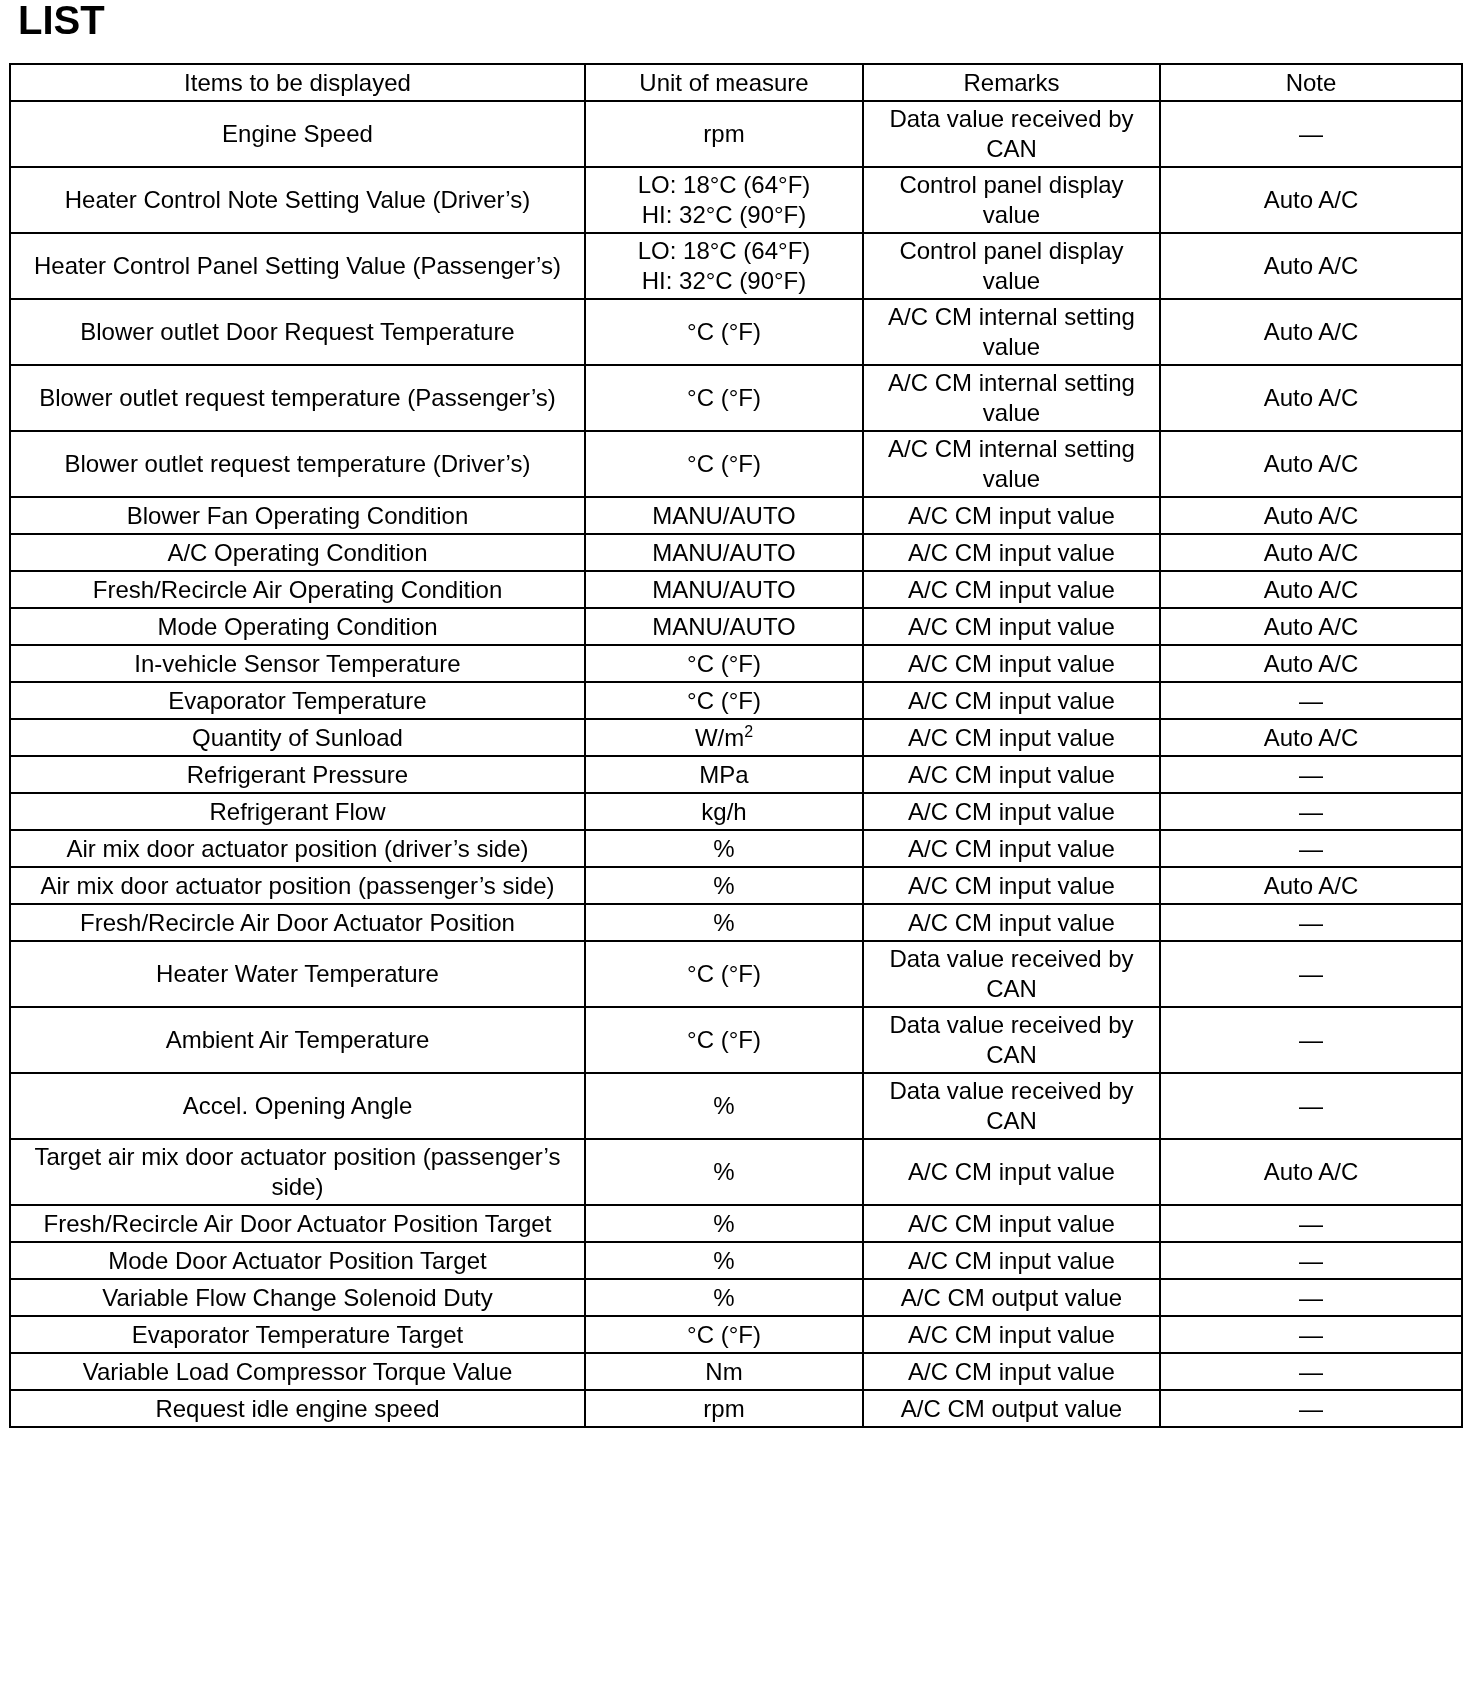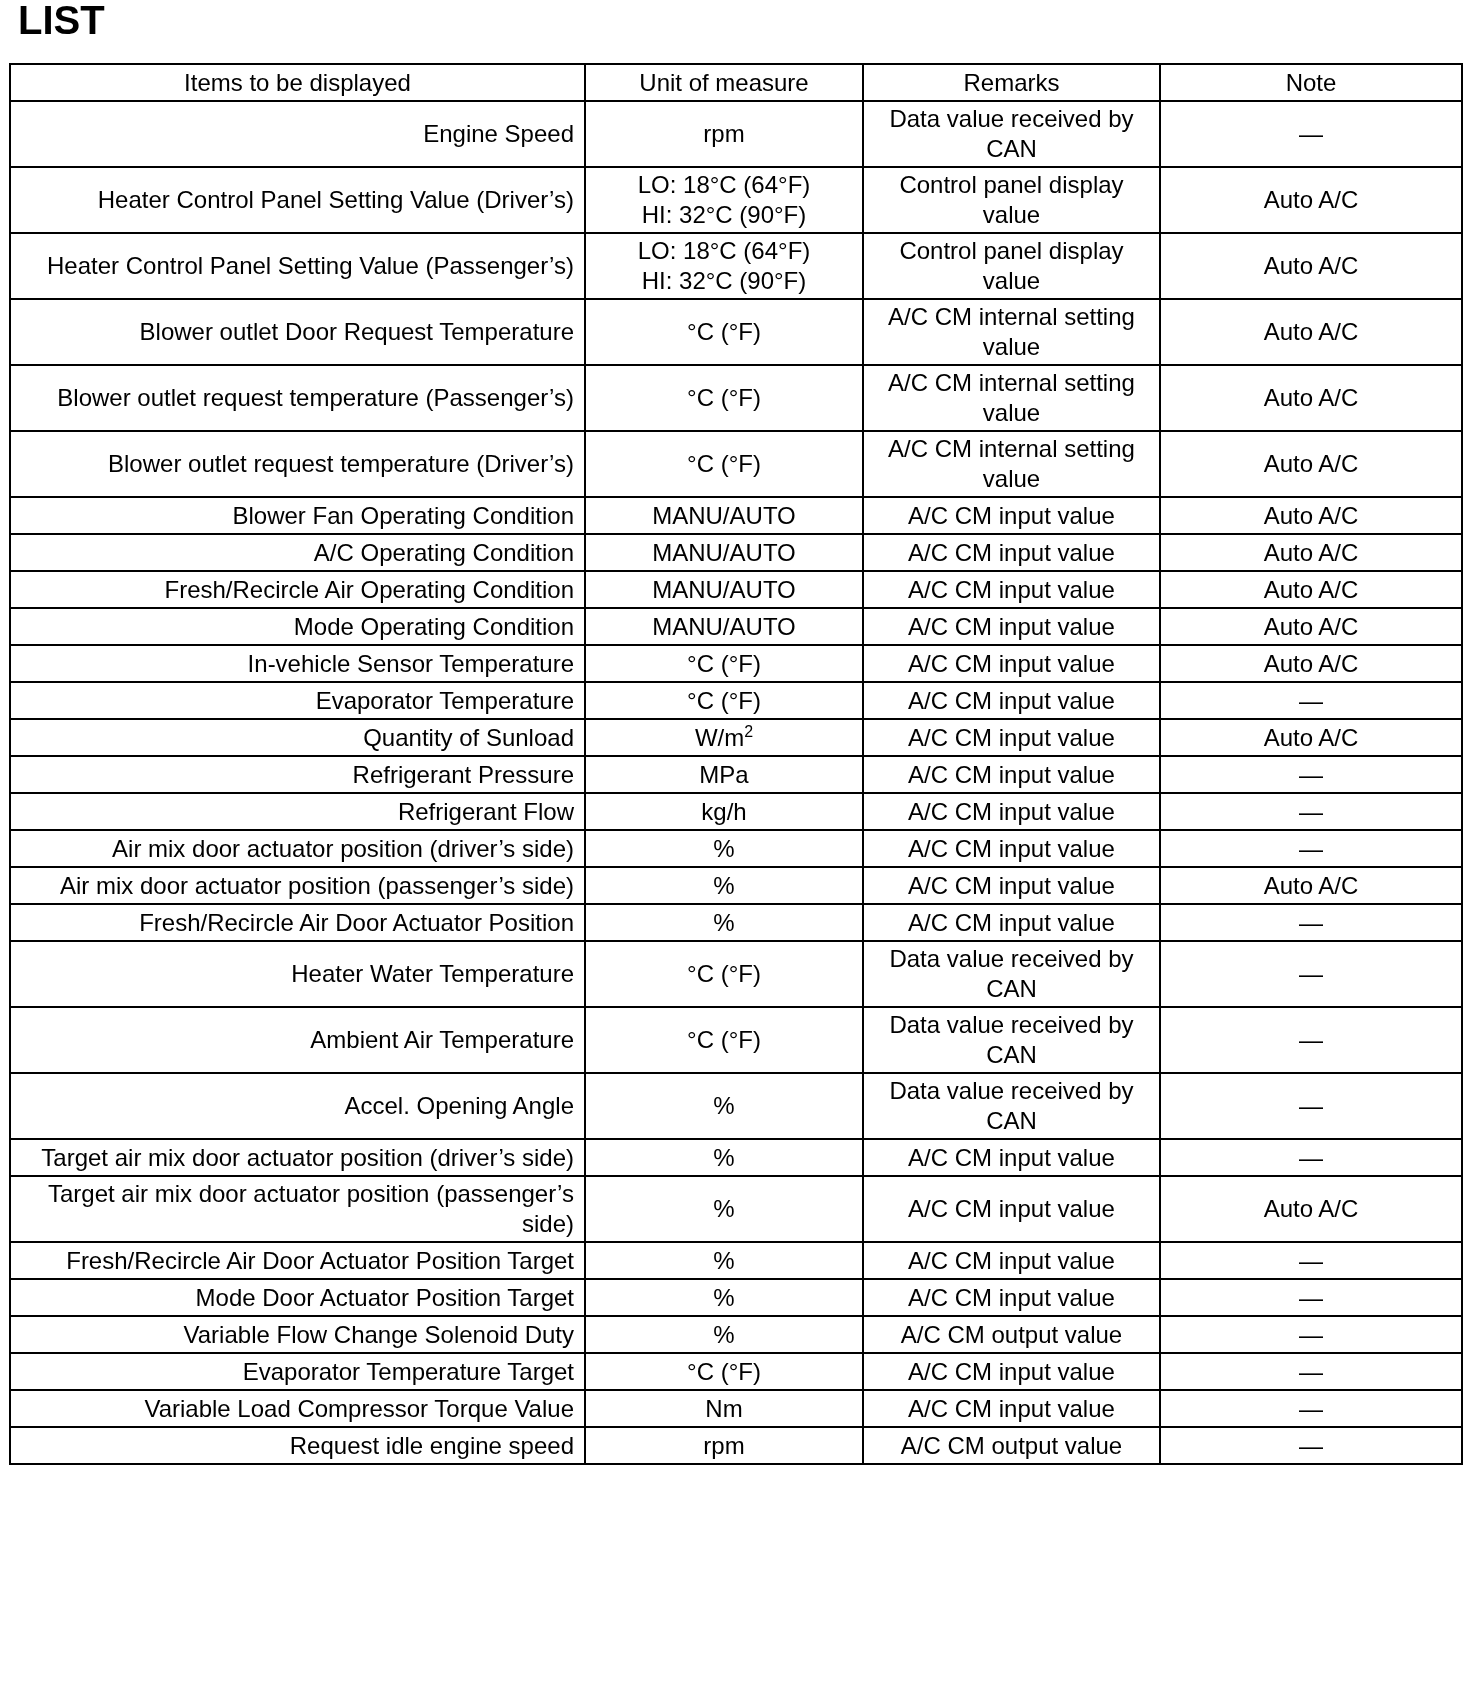--- a/index.html
+++ b/index.html
@@ -2,21 +2,21 @@
 <html><head>
 <meta charset="utf-8">
 <style>
   html, body { margin:0; padding:0; background:#fff; }
   body { width:1472px; height:1686px; position:relative; font-family:"Liberation Sans", sans-serif; color:#000; }
   .title { position:absolute; left:18px; top:-2px; font-size:40px; font-weight:bold; letter-spacing:0px; }
   table { position:absolute; left:9px; top:63px; width:1452px; border-collapse:collapse; table-layout:fixed; }
   td, th { border:2.5px solid #000; font-size:24px; font-weight:normal; padding:0 10px; line-height:30px; }
   th { height:35px; text-align:center; }
   td.c { text-align:center; }
-  td.l { text-align:right; }
+  td.l { text-align:center; }
   tr.d td { height:64px; }
   tr.s td { height:35px; }
   col.c1 { width:575px; } col.c2 { width:278px; } col.c3 { width:297px; } col.c4 { width:302px; }
   sup { font-size:16px; line-height:0; }
 </style>
 </head>
 <body>
 
 <div class="title">LIST</div>
 
@@ -36,21 +36,21 @@
     </tr>
   </thead>
   <tbody id="tbody">
       <tr class="d">
         <td class="l">Engine Speed</td>
         <td class="c"><span>rpm</span></td>
         <td class="c">Data value received by CAN</td>
         <td class="c">—</td>
       </tr>
       <tr class="d">
-        <td class="l">Heater Control Panel Setting Value (Driver’s)</td>
+        <td class="l">Heater Control Note Setting Value (Driver’s)</td>
         <td class="c">
           <div>LO: 18°C (64°F)</div>
           <div>HI: 32°C (90°F)</div>
         </td>
         <td class="c">Control panel display value</td>
         <td class="c">Auto A/C</td>
       </tr>
       <tr class="d">
         <td class="l">Heater Control Panel Setting Value (Passenger’s)</td>
         <td class="c">
@@ -161,26 +161,20 @@
         <td class="c"><span>°C (°F)</span></td>
         <td class="c">Data value received by CAN</td>
         <td class="c">—</td>
       </tr>
       <tr class="d">
         <td class="l">Accel. Opening Angle</td>
         <td class="c"><span>%</span></td>
         <td class="c">Data value received by CAN</td>
         <td class="c">—</td>
       </tr>
-      <tr class="s">
-        <td class="l">Target air mix door actuator position (driver’s side)</td>
-        <td class="c"><span>%</span></td>
-        <td class="c">A/C CM input value</td>
-        <td class="c">—</td>
-      </tr>
       <tr class="d">
         <td class="l">Target air mix door actuator position (passenger’s side)</td>
         <td class="c"><span>%</span></td>
         <td class="c">A/C CM input value</td>
         <td class="c">Auto A/C</td>
       </tr>
       <tr class="s">
         <td class="l">Fresh/Recircle Air Door Actuator Position Target</td>
         <td class="c"><span>%</span></td>
         <td class="c">A/C CM input value</td>

